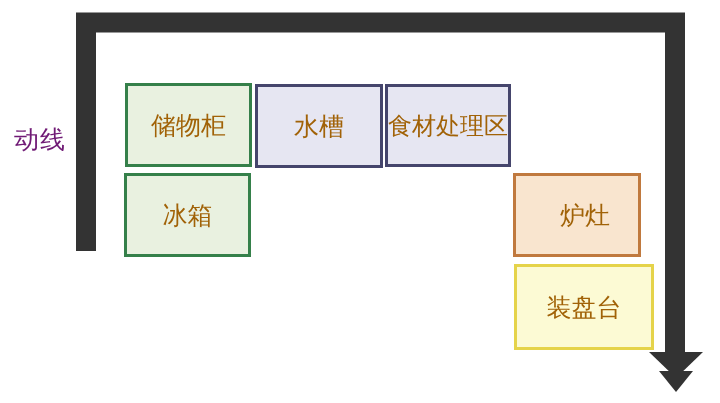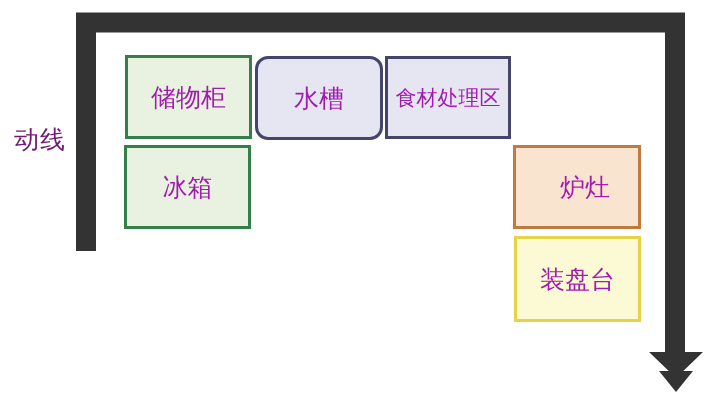--- a/index.html
+++ b/index.html
@@ -36,51 +36,52 @@
     white-space: nowrap;
   }
   .station {
     position: absolute;
     box-sizing: border-box;
     border: 3px solid #888;
     display: flex;
     align-items: center;
     justify-content: center;
     font-size: 25px;
-    color: #a21caf;
+    color: #a16207;
     white-space: nowrap;
+    margin-top: 28px;
   }
-  .station.small-text { font-size: 21px; }
+  .station.small-text { font-size: 24px; }
 
   #station-storage  { left: 125px; top:  55px; width: 127px; height: 84px; }
   #station-sink     { left: 255px; top:  56px; width: 128px; height: 84px; }
   #station-prep     { left: 385px; top:  56px; width: 126px; height: 83px; }
   #station-counter  { left: 515px; top:  56px; width: 126px; height: 83px; }
   #station-fridge   { left: 124px; top: 145px; width: 127px; height: 84px; font-family: Liberation Serif, serif; }
   #station-stove    { left: 513px; top: 145px; width: 128px; height: 84px; }
-  #station-plating  { left: 514px; top: 236px; width: 127px; height: 86px; }
+  #station-plating  { left: 514px; top: 236px; width: 140px; height: 86px; }
 </style>
 </head>
 <body>
 
 <div id="canvas">
 
   <svg id="flow-svg" viewBox="0 0 720 403" xmlns="http://www.w3.org/2000/svg">
     <path d="M 86 251 L 86 22.5 L 675 22.5 L 675 353" fill="none" stroke="#333333" stroke-width="20" stroke-linejoin="miter"></path>
     <polygon points="649,352 703,352 676,378" fill="#333333"></polygon>
     <polygon points="659,371 693,371 676,392" fill="#333333"></polygon>
   </svg>
 
   <div class="flow-label">动线</div>
 
   <div class="station" id="station-storage" style="background: rgb(233, 241, 224); border-color: rgb(53, 128, 74);">
     <span>储物柜</span>
   </div>
 
-  <div class="station" id="station-sink" style="background: rgb(230, 230, 242); border-color: rgb(69, 69, 108); border-radius: 13px;">
+  <div class="station" id="station-sink" style="background: rgb(230, 230, 242); border-color: rgb(69, 69, 108);">
     <span>水槽</span>
   </div>
 
   <div class="station small-text" id="station-prep" style="background: rgb(230, 230, 242); border-color: rgb(69, 69, 108);">
     <span>食材处理区</span>
   </div>
 
 
   <div class="station" id="station-fridge" style="background: rgb(233, 241, 224); border-color: rgb(53, 128, 74);">
     <span>冰箱</span>

